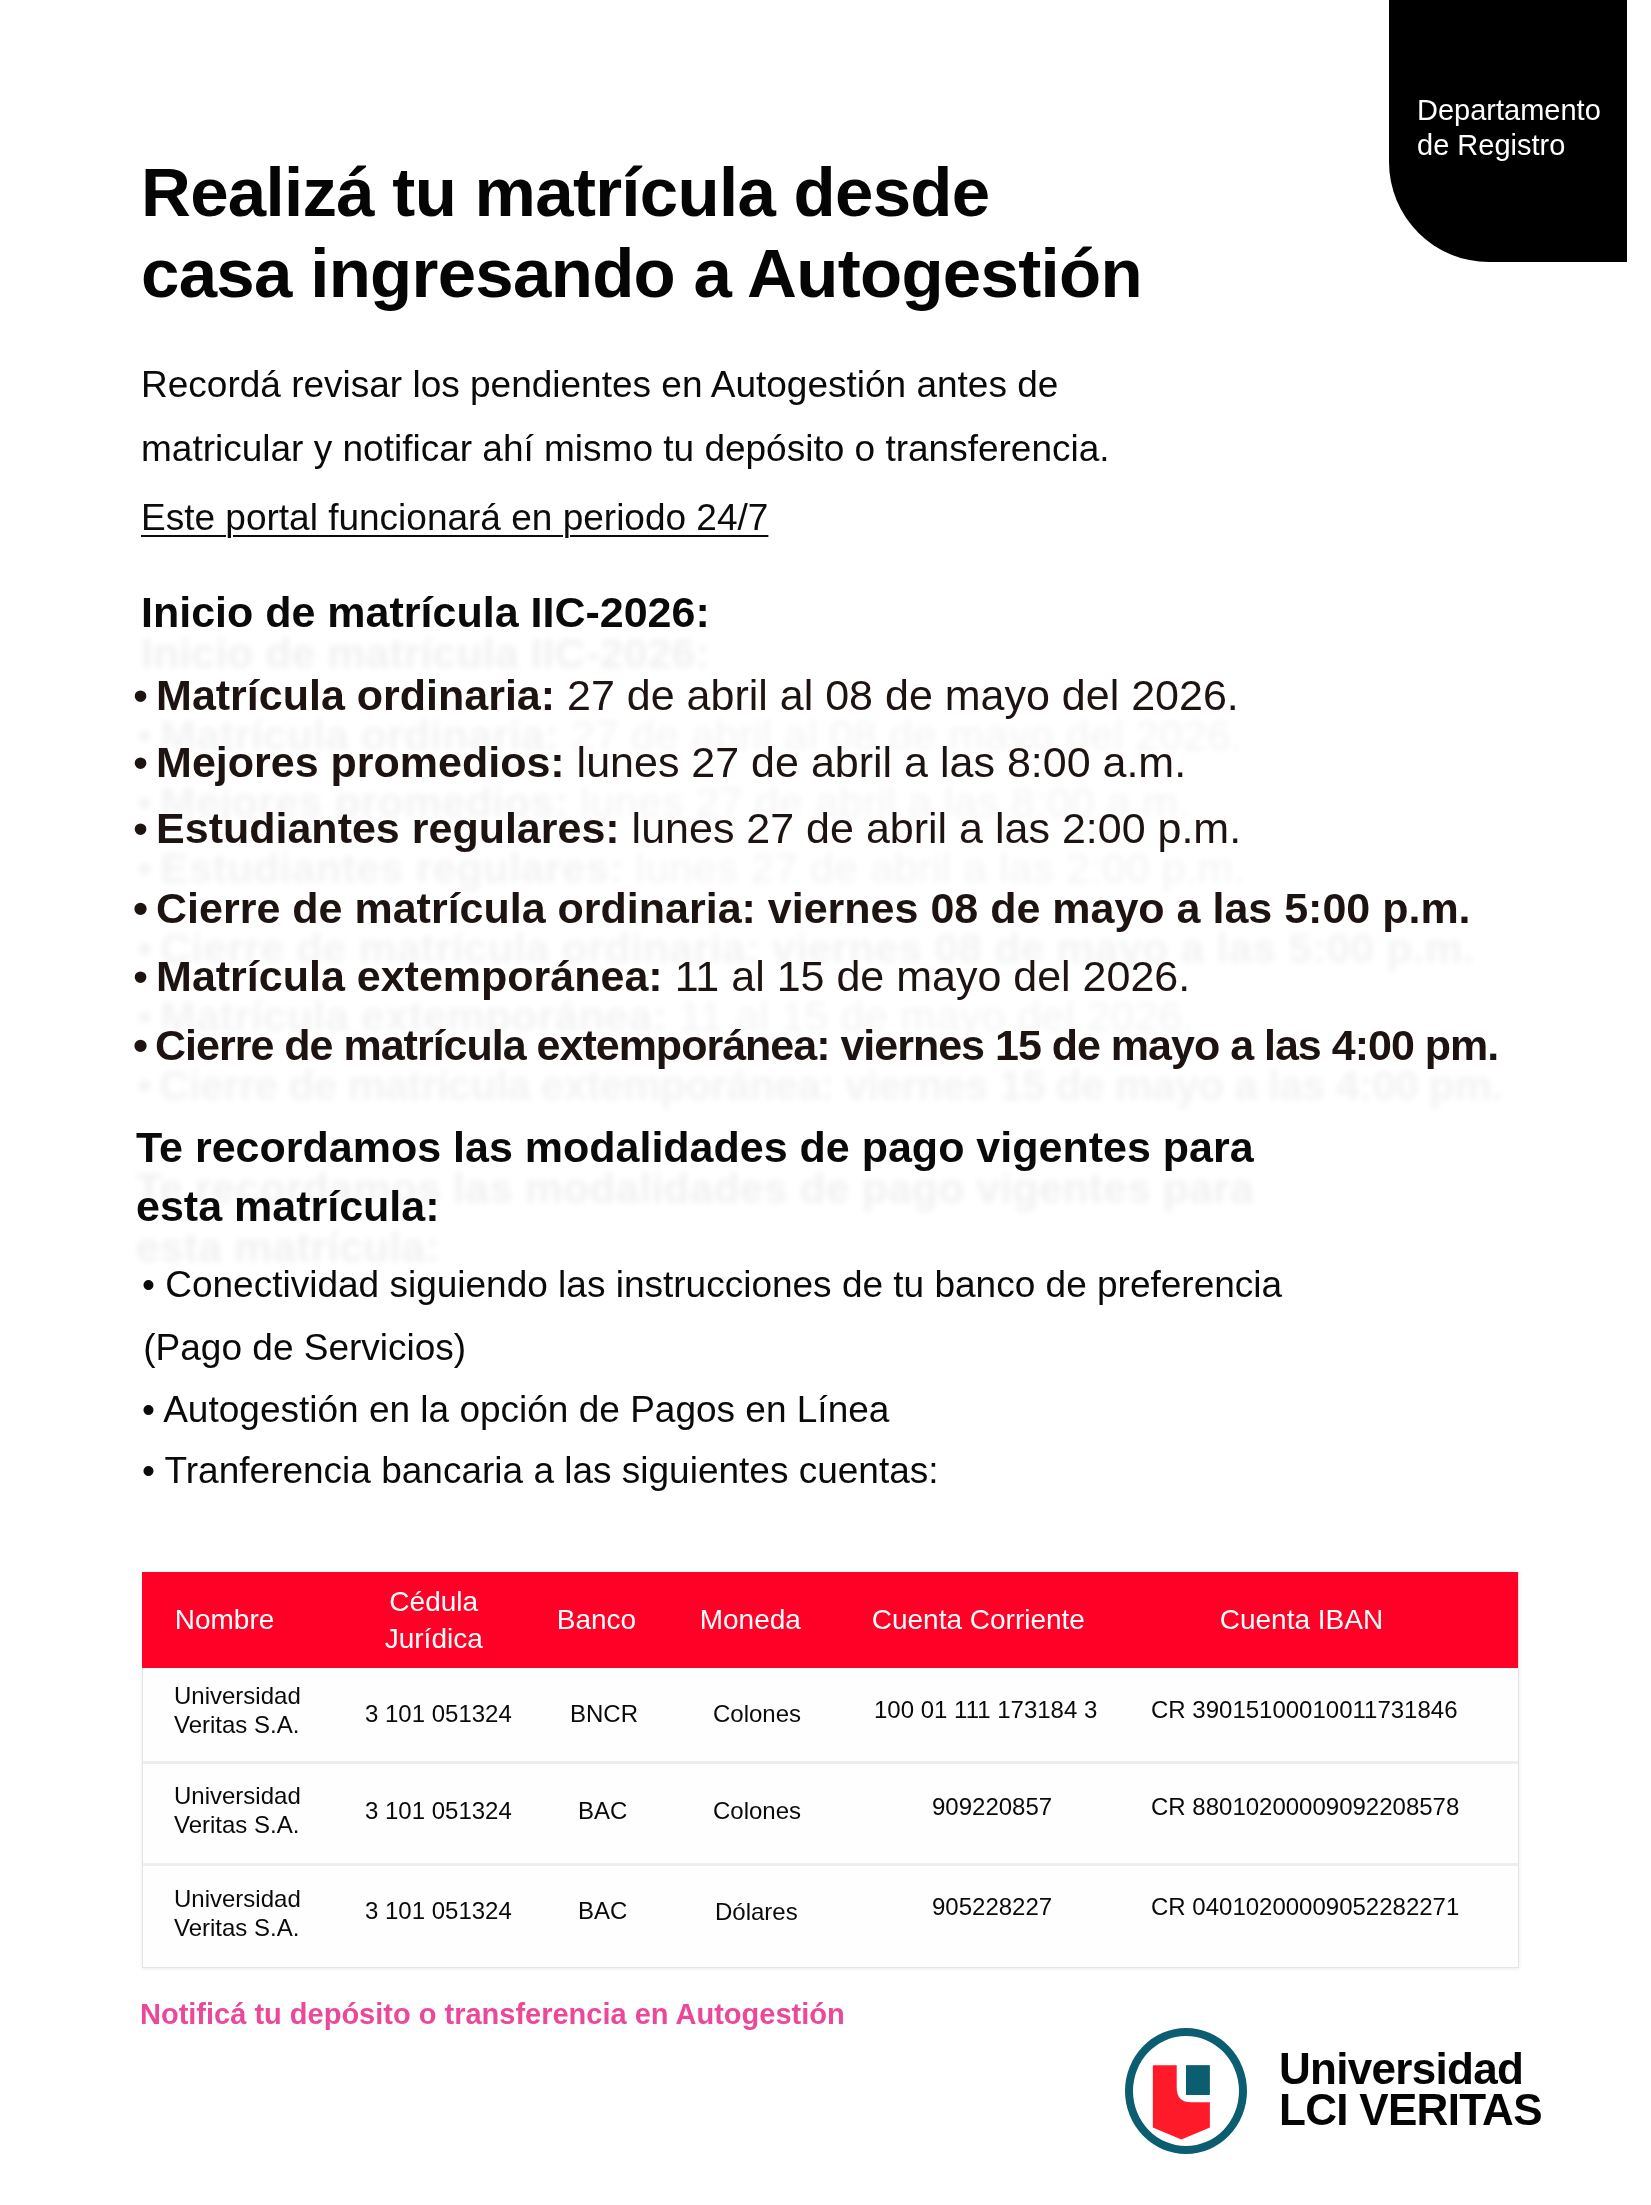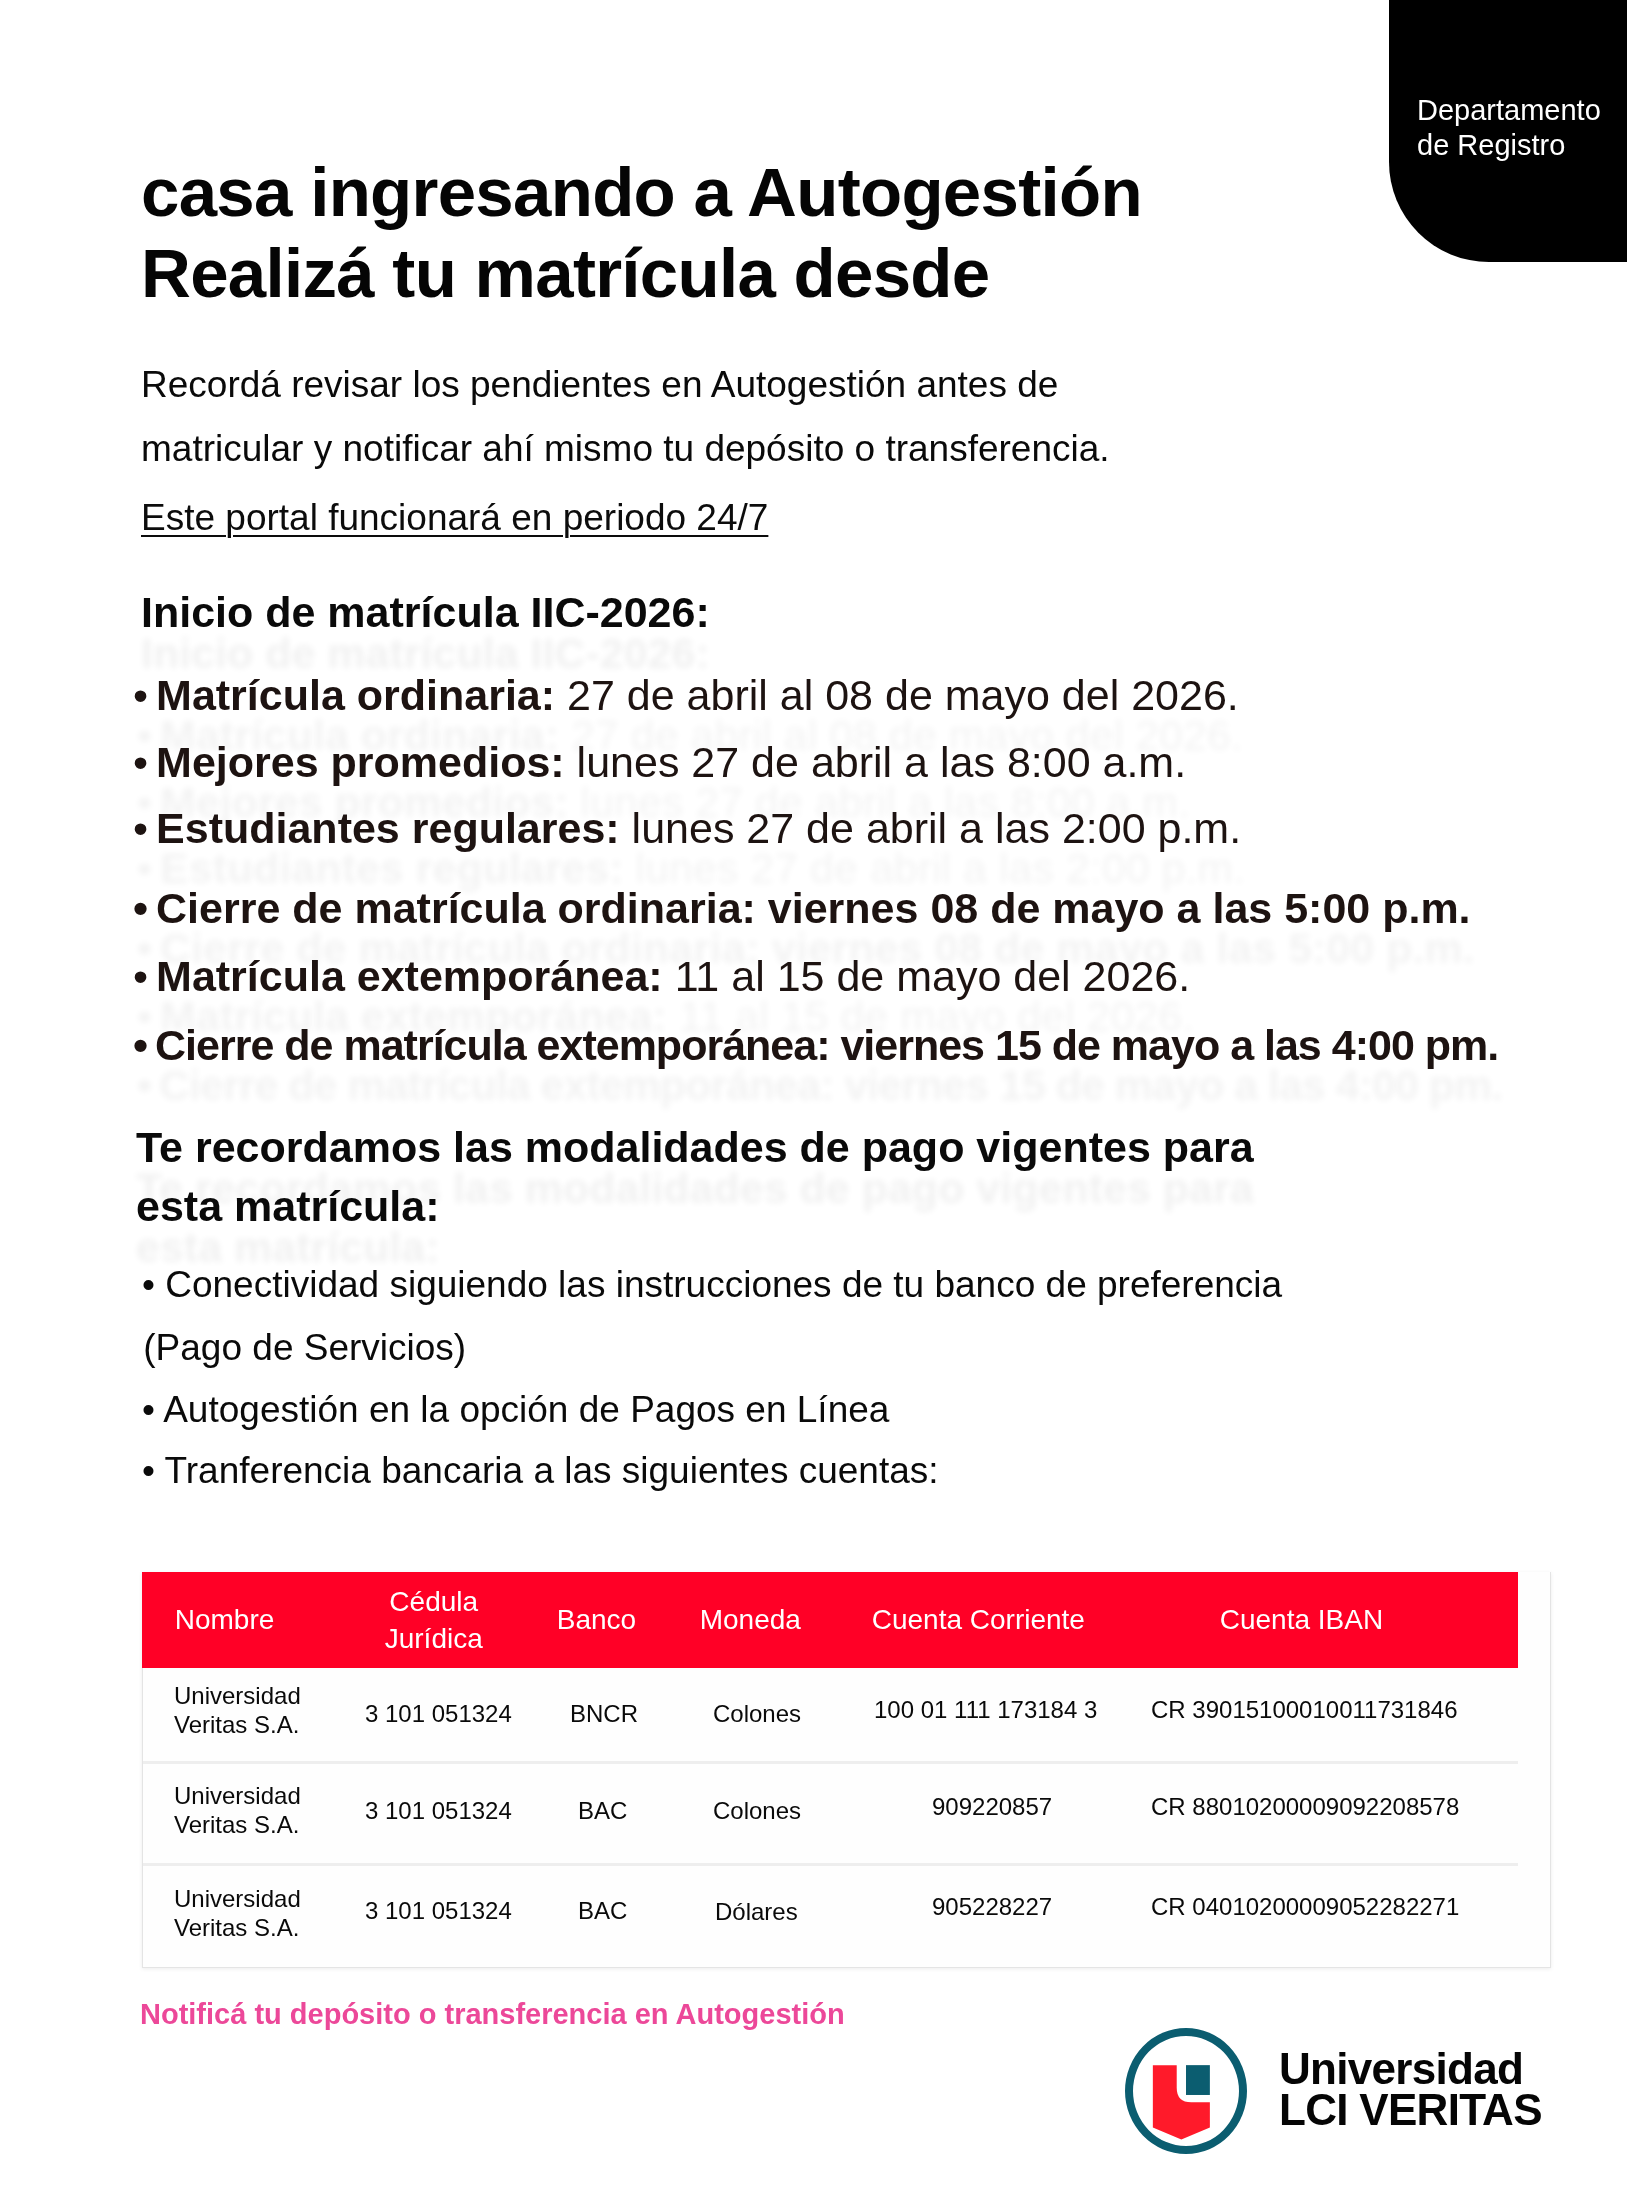--- a/index.html
+++ b/index.html
@@ -49,21 +49,20 @@
   .sec2 { left: 136px; top: 1118px; line-height: 59px; }
 
   .pay { left: 142px; top: 1264px; margin: 0; padding: 0; list-style: none; font-size: 37px; color: #0a0a0a; }
   .pay li { position: absolute; left: 0; white-space: nowrap; }
 
   
   .table-wrap {
     left: 142px; top: 1572px; width: 1375px; height: 395px;
     border: 1.3px solid #e4e4e4; border-top: none; box-shadow: 0 1.3px 4px rgba(0,0,0,0.08);
     background: #fefefe;
-    padding-left: 32px;
   }
   .thead {
     position: absolute; left: -1.3px; top: 0; width: 1376px; height: 96px; background: #ff0026;
   }
   .th {
     position: absolute; color: #ffffff; font-size: 28px; line-height: 37px; text-align: center; white-space: nowrap;
   }
   .row { position: absolute; left: 0; width: 1375px; border-bottom: 3.3px solid #eeeeee; }
   .td { position: absolute; font-size: 24px; color: #0a0a0a; white-space: nowrap; line-height: 29px; }
   .td.name { white-space: normal; width: 160px; }
@@ -86,22 +85,22 @@
 <body>
 
 <div class="abs dept-tab">
   <div class="line1">Departamento</div>
   <div class="line2">
     <span>de </span><b>Registro</b>
   </div>
 </div>
 
 <div class="abs title">
+  <div>Realizá tu matrícula desde</div>
   <div>casa ingresando a Autogestión</div>
-  <div>Realizá tu matrícula desde</div>
 </div>
 
 <div class="abs intro">
   <div>Recordá revisar los pendientes en Autogestión antes de</div>
   <div>matricular y notificar ahí mismo tu depósito o transferencia.</div>
 </div>
 
 <div class="abs portal-note">Este portal funcionará en periodo 24/7</div>
 
 <div class="abs section-h sec1">Inicio de matrícula IIC-2026:</div>

